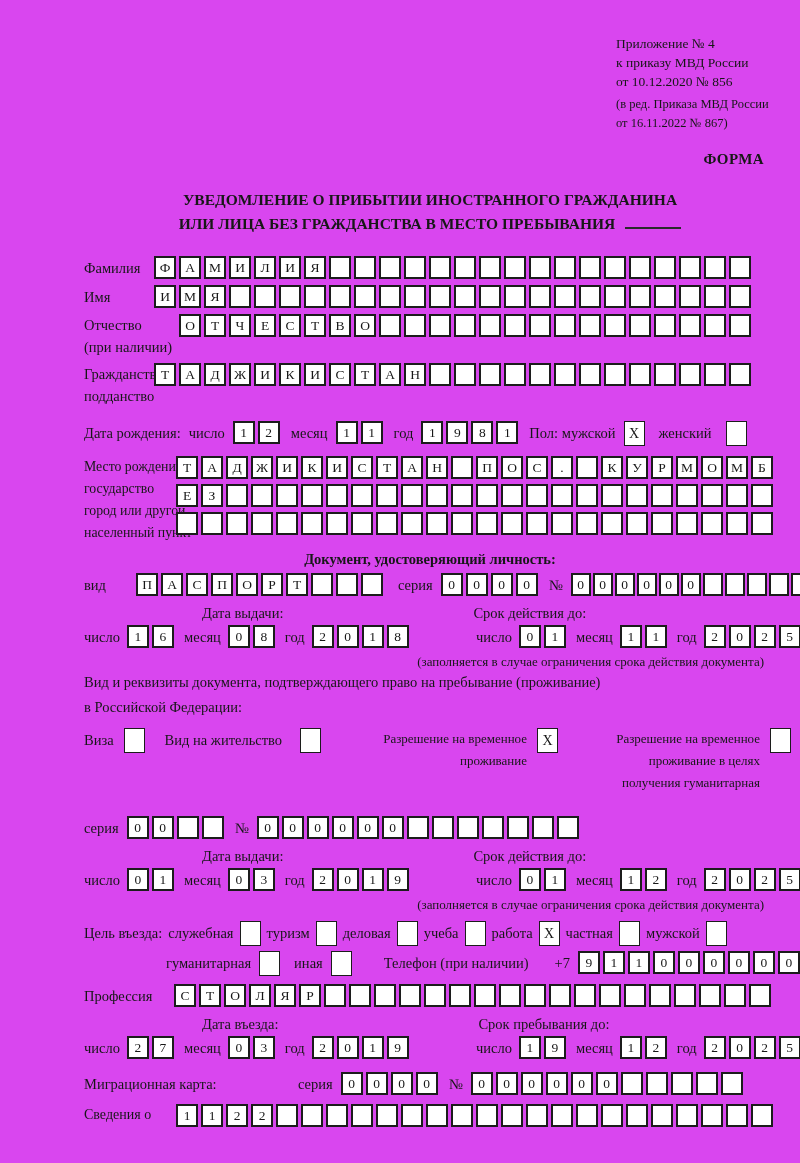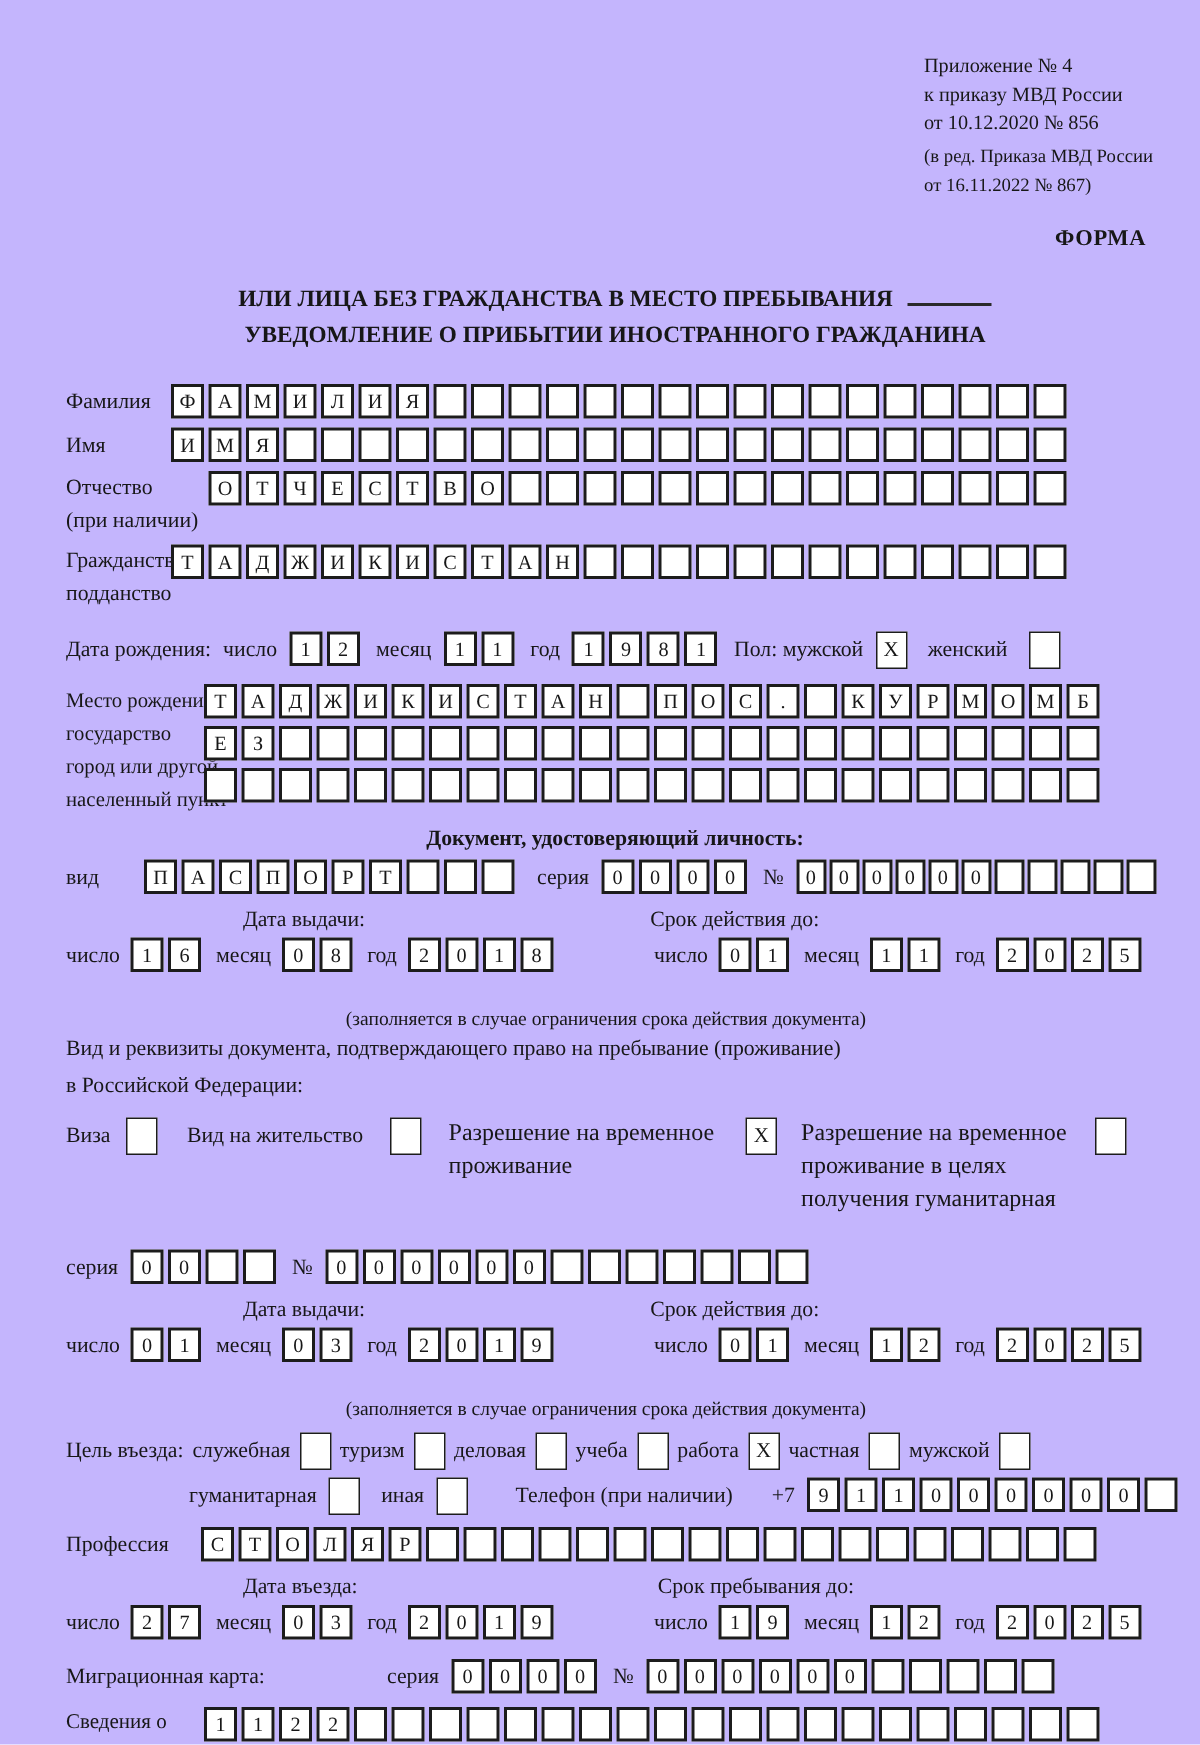--- a/index.html
+++ b/index.html
@@ -1,19 +1,19 @@
 <!DOCTYPE html>
 <html><head>
 <meta charset="utf-8">
 <style>
   html,body{margin:0;padding:0;background:#fff;}
   .page{
-    width:800px;height:1163px;box-sizing:border-box;background:#c4b5fd;
+    width:800px;height:1163px;box-sizing:border-box;background:#d946ef;
     font-family:"Liberation Serif", serif;color:#171717;
-    padding:34px 24px 16px 44px;overflow:hidden;position:relative;
+    padding:34px 24px 16px 84px;overflow:hidden;position:relative;
   }
   
   .hdr{width:160px;margin-left:auto;font-size:13.5px;line-height:19px;white-space:nowrap;}
   .hdr .sub{font-size:12.5px;}
   .hdr .sub.first{margin-top:4px;}
   .forma{text-align:right;padding-right:12px;font-weight:bold;font-size:15px;margin-top:18px;letter-spacing:.4px;}
   .title{text-align:center;font-weight:bold;font-size:15.5px;line-height:24px;margin-top:20px;}
   .blank-line{display:inline-block;width:56px;border-bottom:2px solid #2a2a2a;height:13px;margin-left:10px;}
   .sec{font-weight:bold;font-size:14.3px;margin-top:28px;letter-spacing:.6px;white-space:nowrap;}
   
@@ -31,46 +31,46 @@
   .chk{
     flex:none;width:19px;height:23px;border:1.5px solid #1c1c1c;background:#fff;
     text-align:center;line-height:23px;font-size:14px;
   }
   .gap6{gap:6px;} .gap8{gap:8px;} .gap10{gap:10px;}
   .dlabels{display:flex;font-size:14.5px;margin-top:8px;white-space:nowrap;}
   .dcols{display:flex;margin-top:3px;align-items:flex-start;}
   .dcol1{width:392px;flex:none;}
   .dg{display:flex;align-items:flex-start;}
   .dg>*{margin-right:7px;}
-  .note-right{font-size:13px;text-align:center;padding-right:12px;margin-top:22px;}
+  .note-right{font-size:13px;text-align:right;padding-right:12px;margin-top:5px;}
   .para{font-size:14.5px;line-height:25px;}
-  .ctr{text-align:left;font-size:16px;line-height:22px;flex:none;}
+  .ctr{text-align:right;font-size:13px;line-height:22px;flex:none;}
   .mt8{margin-top:8px;} .mt10{margin-top:10px;} .mt12{margin-top:12px;} .mt14{margin-top:14px;} .mt20{margin-top:20px;} .mt22{margin-top:22px;}
   .doc-head{font-weight:bold;font-size:14.5px;text-align:center;margin-top:7px;}
 </style>
 </head>
 <body>
 
 <div class="page">
 
   <div class="hdr">
     <div>Приложение № 4</div>
     <div>к приказу МВД России</div>
     <div>от 10.12.2020 № 856</div>
     <div class="sub first">(в ред. Приказа МВД России</div>
     <div class="sub">от 16.11.2022 № 867)</div>
   </div>
 
   <div class="forma">ФОРМА</div>
 
   <div class="title">
+    <div>УВЕДОМЛЕНИЕ О ПРИБЫТИИ ИНОСТРАННОГО ГРАЖДАНИНА</div>
     <div>
       <span>ИЛИ ЛИЦА БЕЗ ГРАЖДАНСТВА В МЕСТО ПРЕБЫВАНИЯ</span><span class="blank-line"></span>
     </div>
-    <div>УВЕДОМЛЕНИЕ О ПРИБЫТИИ ИНОСТРАННОГО ГРАЖДАНИНА</div>
   </div>
 
 
   <div class="frow mt20">
     <div class="lab w70">Фамилия</div>
     <div class="cells">
         <span class="cell">Ф</span>
         <span class="cell">А</span>
         <span class="cell">М</span>
         <span class="cell">И</span>

